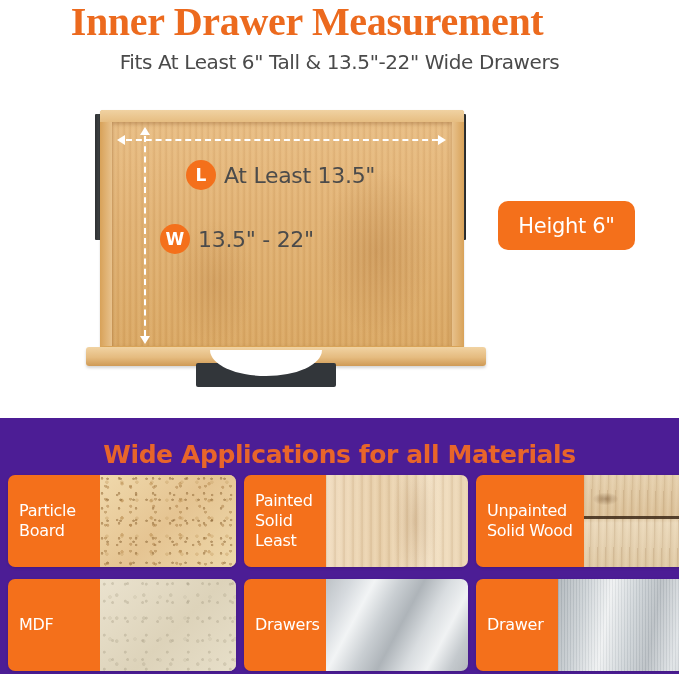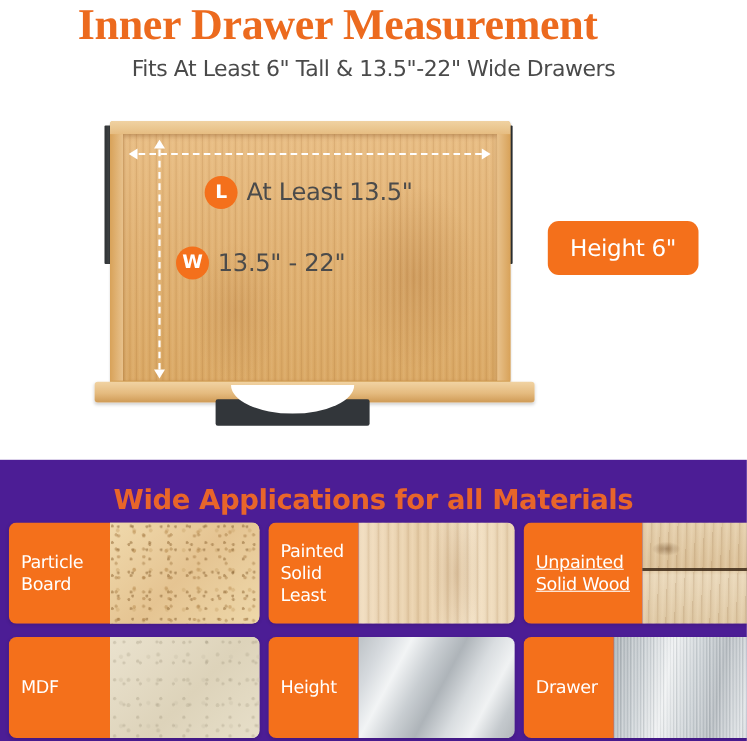--- a/index.html
+++ b/index.html
@@ -253,21 +253,21 @@
   
   #card-particle-board  { left: -8px;  top: 0px;   width: 228px; }
   #card-painted-wood    { left: 228px; top: 0px;   width: 224px; }
   #card-unpainted-wood  { left: 460px; top: 0px;   width: 228px; }
   #card-mdf             { left: -8px;  top: 104px; width: 228px; }
   #card-plastic         { left: 228px; top: 104px; width: 224px; }
   #card-metal           { left: 460px; top: 104px; width: 228px; }
 
   #card-particle-board .material-label { width: 92px; }
   #card-painted-wood   .material-label { width: 82px; }
-  #card-unpainted-wood .material-label { width: 108px; text-decoration: underline; }
+  #card-unpainted-wood .material-label { width: 108px; }
   #card-mdf            .material-label { width: 92px; }
   #card-plastic        .material-label { width: 82px; }
   #card-metal          .material-label { width: 82px; }
 
   
   .tex-particle {
     background-color: #e9cb9a;
     background-image:
       radial-gradient(circle at 12% 22%, rgba(145,105,55,.55) 0 1.1px, transparent 1.6px),
       radial-gradient(circle at 34% 64%, rgba(170,125,70,.5) 0 1.3px, transparent 1.8px),
@@ -391,21 +391,21 @@
       <div class="material-label">Unpainted Solid Wood</div>
       <div class="material-swatch tex-unpainted-wood"></div>
     </div>
 
     <div class="material-card" id="card-mdf">
       <div class="material-label">MDF</div>
       <div class="material-swatch tex-mdf"></div>
     </div>
 
     <div class="material-card" id="card-plastic">
-      <div class="material-label">Height</div>
+      <div class="material-label">Drawers</div>
       <div class="material-swatch tex-plastic"></div>
     </div>
 
     <div class="material-card" id="card-metal">
       <div class="material-label">Drawer</div>
       <div class="material-swatch tex-metal"></div>
     </div>
 
   </div>
 </div>

